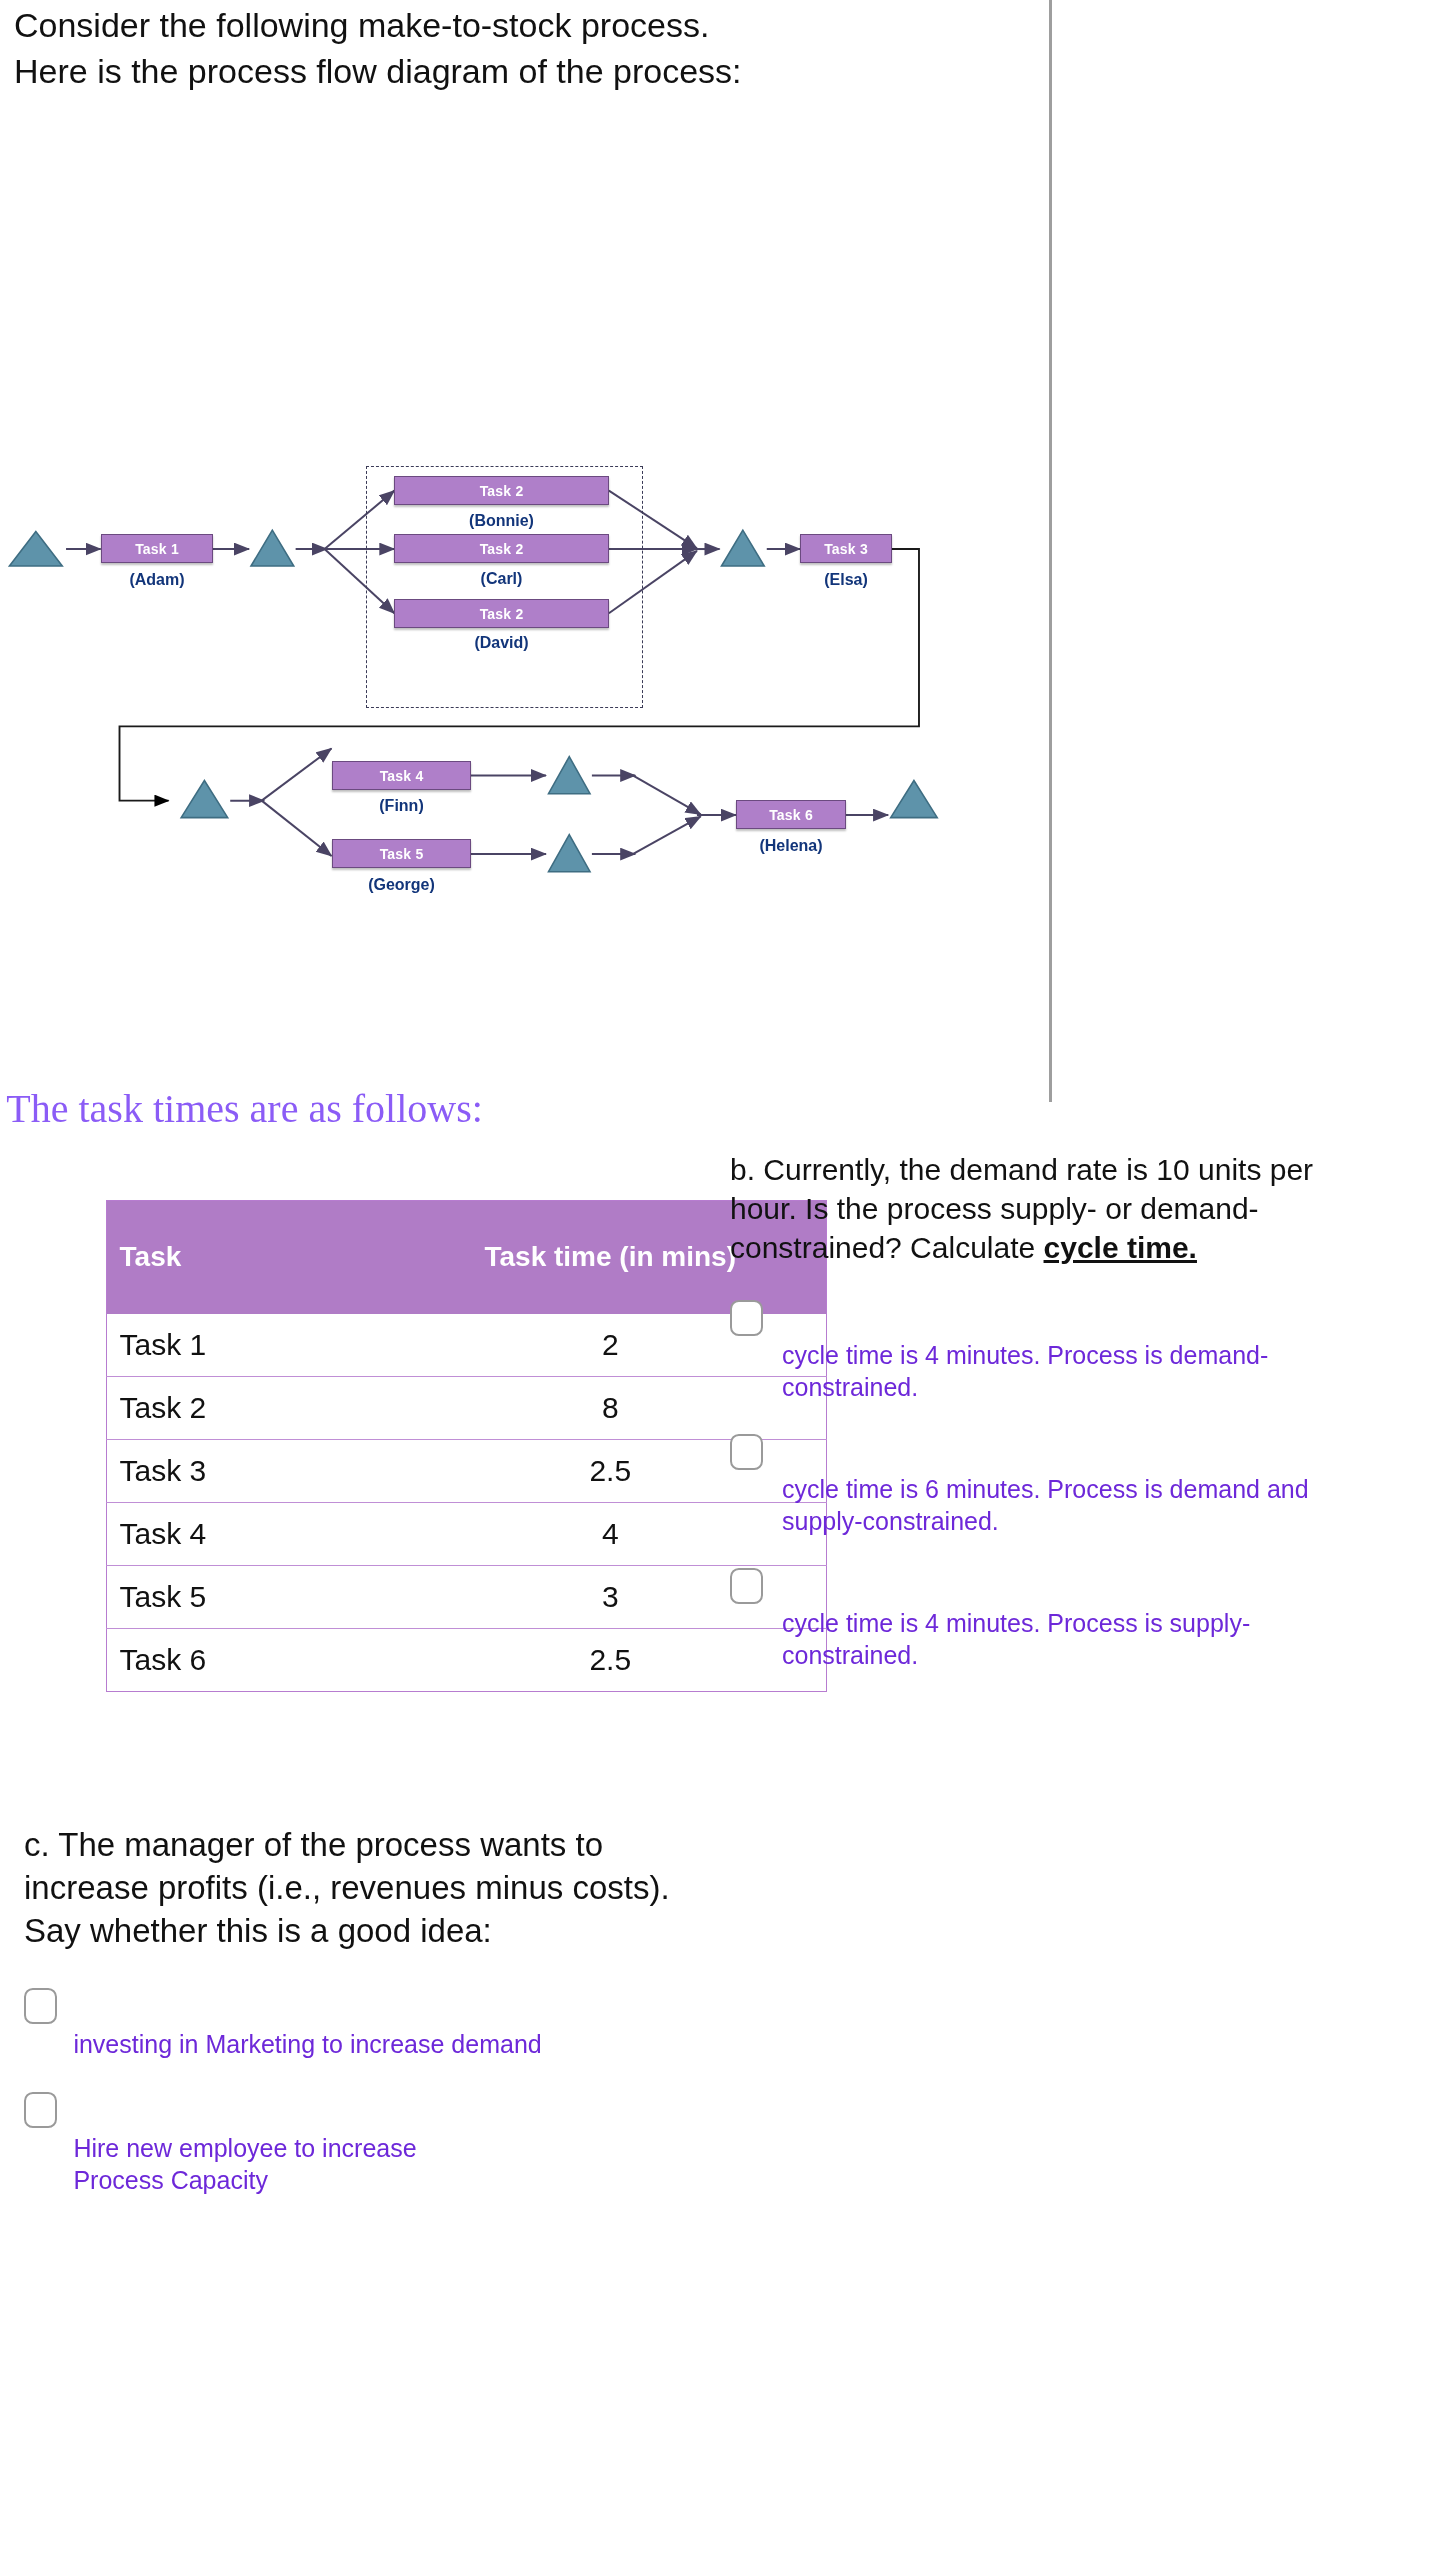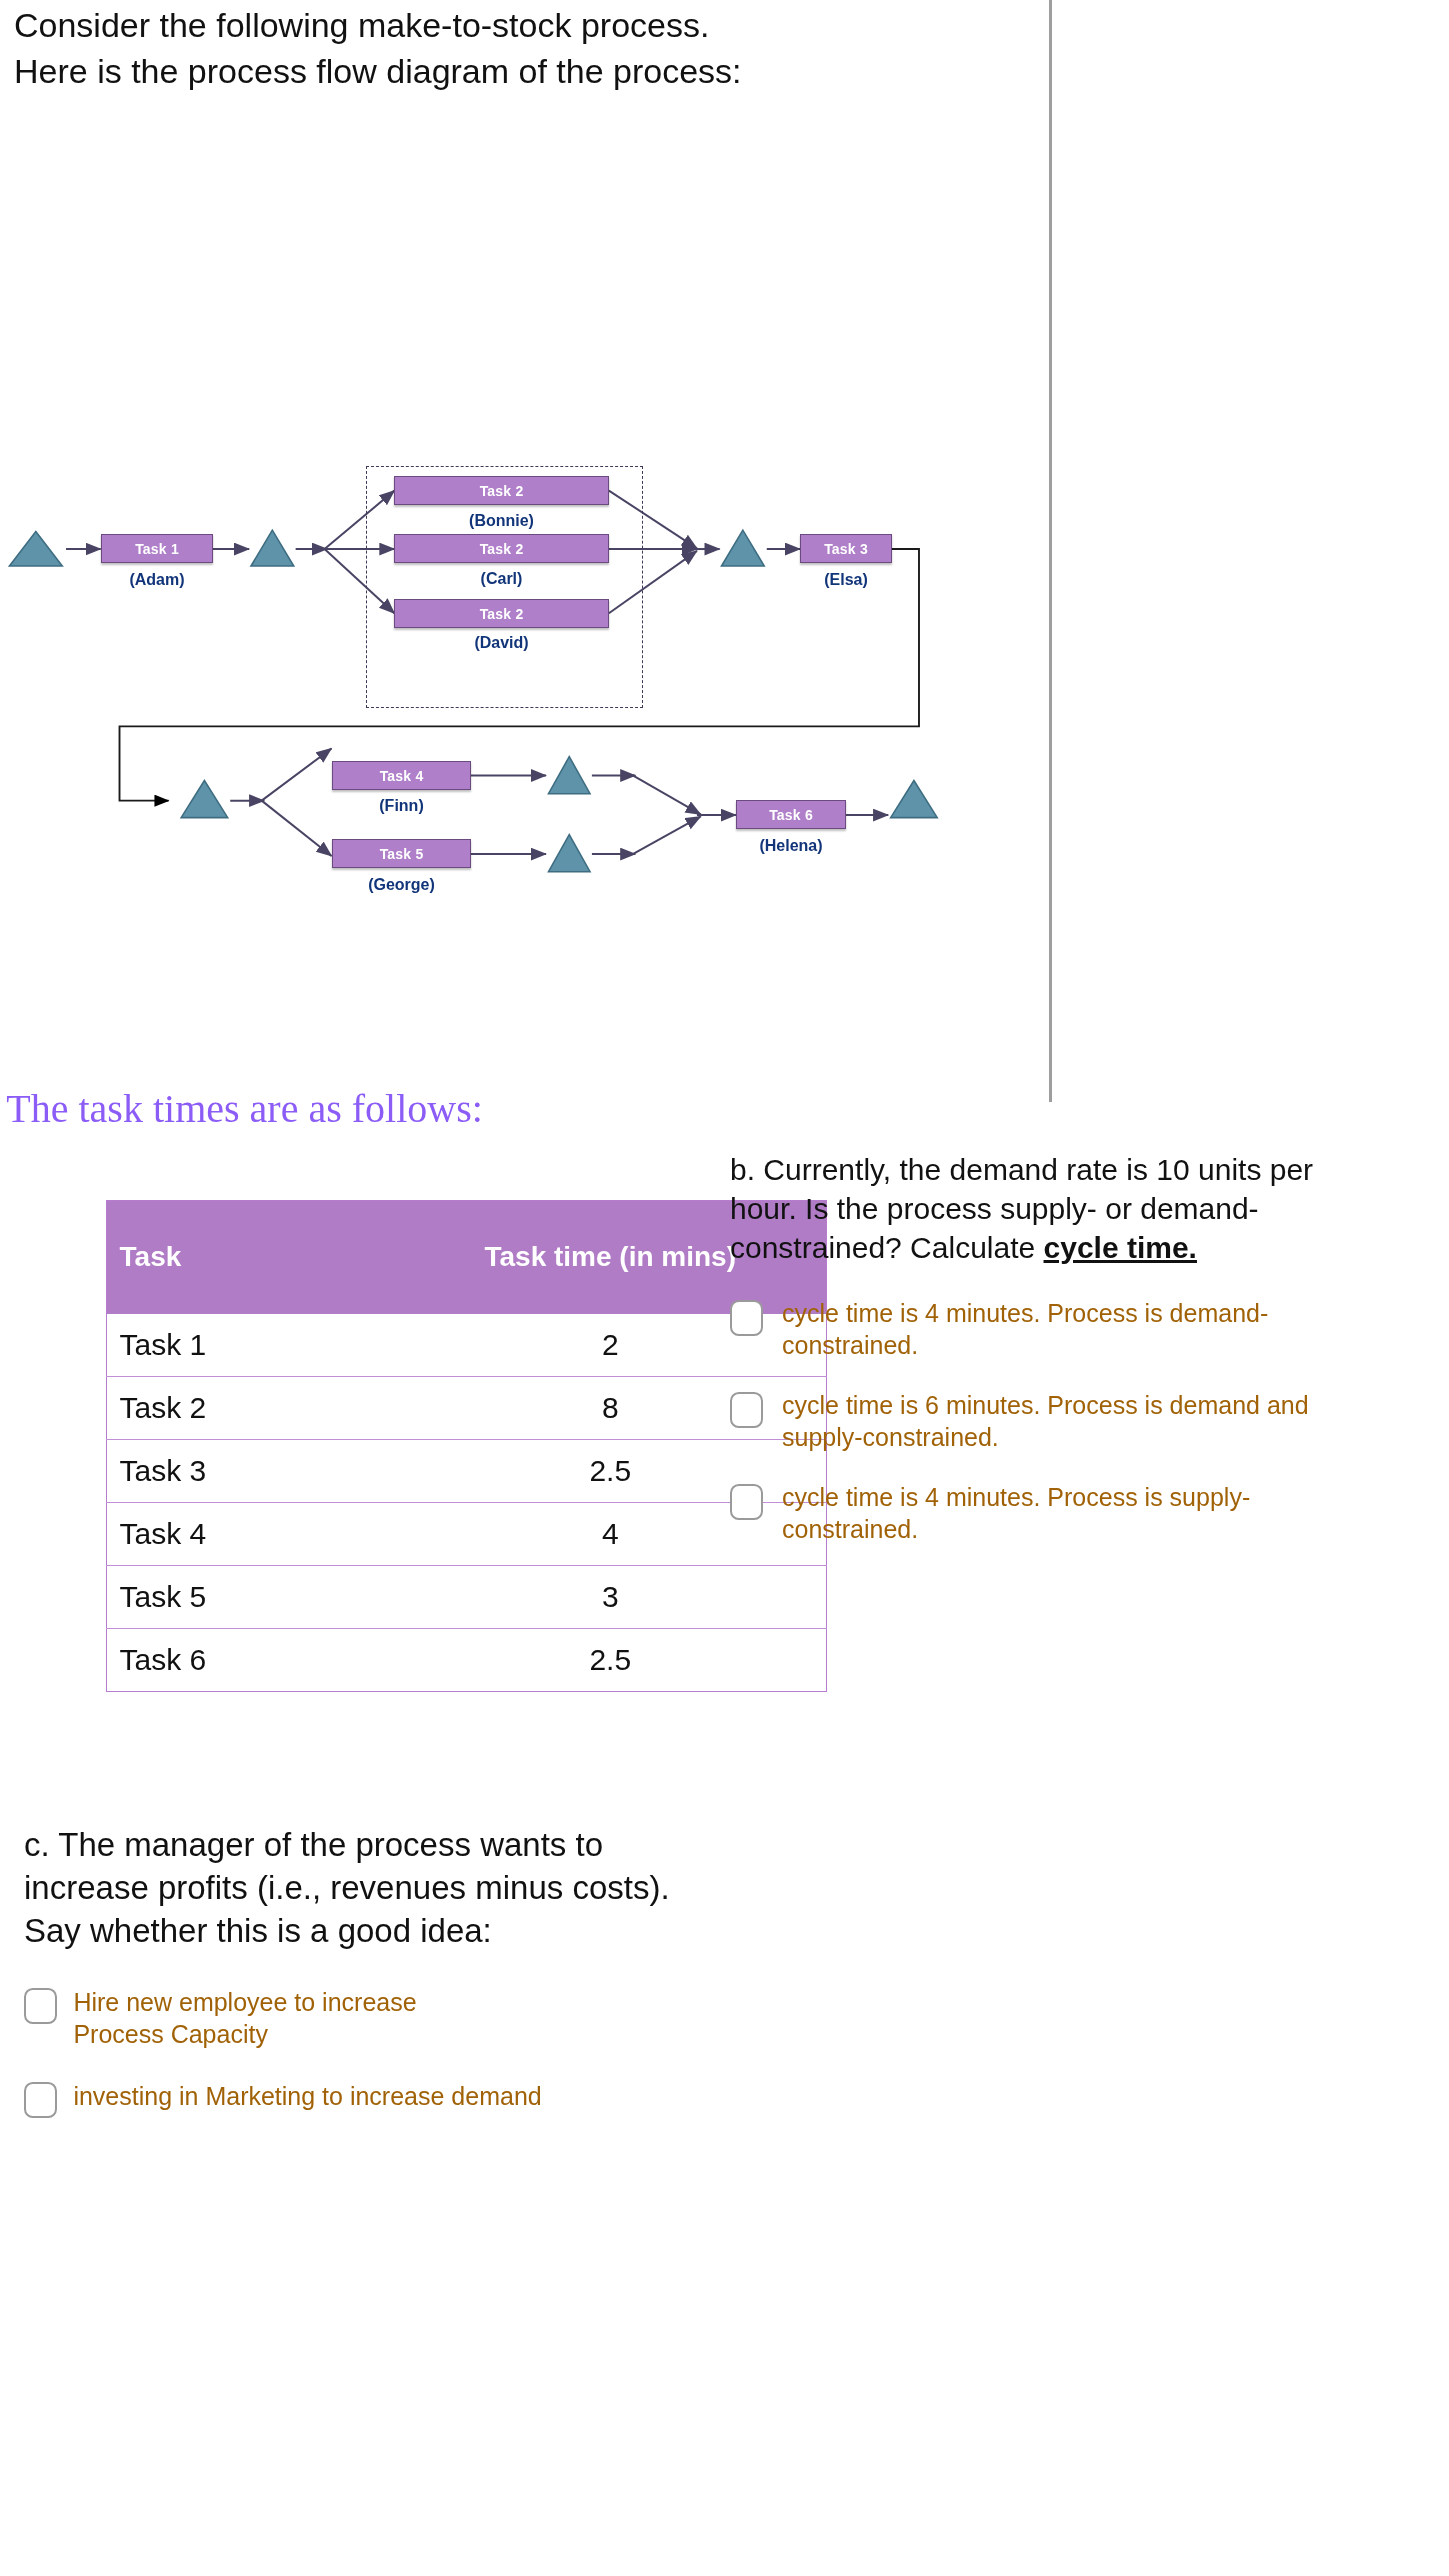--- a/index.html
+++ b/index.html
@@ -135,21 +135,22 @@
     height: 36px;
     border: 2.5px solid #9a9a9a;
     border-radius: 8.8px;
     background: #ffffff;
     margin-right: 19px;
     margin-top: 2.5px;
   }
   .opt-label {
     font-size: 25px;
     line-height: 1.28;
-    color: #a16207;
+    color: #6d28d9;
+    margin-top: 42px;
   }
 
   #q-b { left: 730px; top: 1150px; width: 635px; }
   #q-b .opt-label { font-size: 25px; }
   #q-b .opt-row { margin-top: 28px; }
   #q-b .opts { margin-top: 30px; }
 
   #q-c { left: 24px; top: 1824px; width: 679px; }
   #q-c .q-text { font-size: 33px; }
   #q-c .opts { margin-top: 33px; }
@@ -322,21 +323,21 @@
     </div>
   </div>
 </div>
 
 <div class="q-block" id="q-c">
   <div class="q-text">c. The manager of the process wants to increase profits (i.e., revenues minus costs).  Say whether this is a good idea:</div>
 
   <div class="opts">
     <div class="opt-row">
       <div class="opt-box"></div>
+      <div class="opt-label">investing in Marketing to increase demand</div>
+    </div>
+    <div class="opt-row">
+      <div class="opt-box"></div>
       <div class="opt-label" style="max-width:415px;">Hire new employee to increase Process Capacity</div>
     </div>
-    <div class="opt-row">
-      <div class="opt-box"></div>
-      <div class="opt-label">investing in Marketing to increase demand</div>
-    </div>
   </div>
 </div>
 
 
 </body></html>

